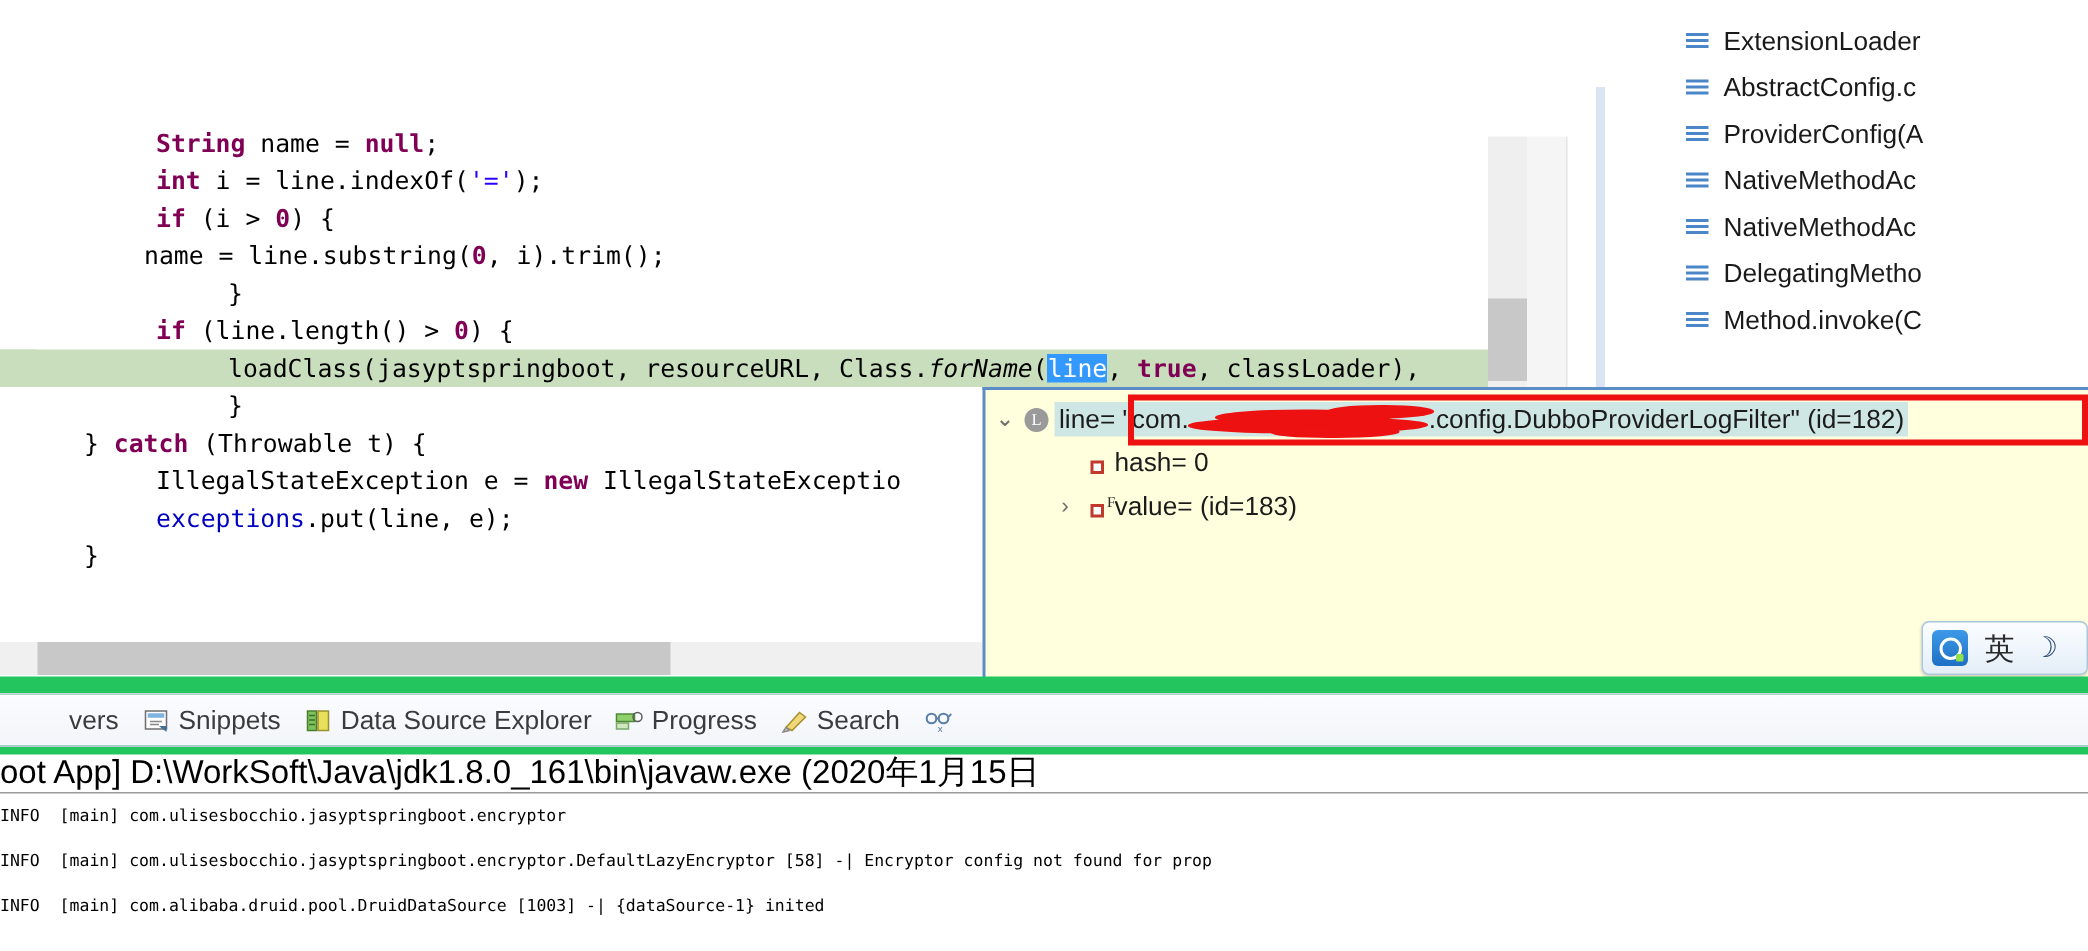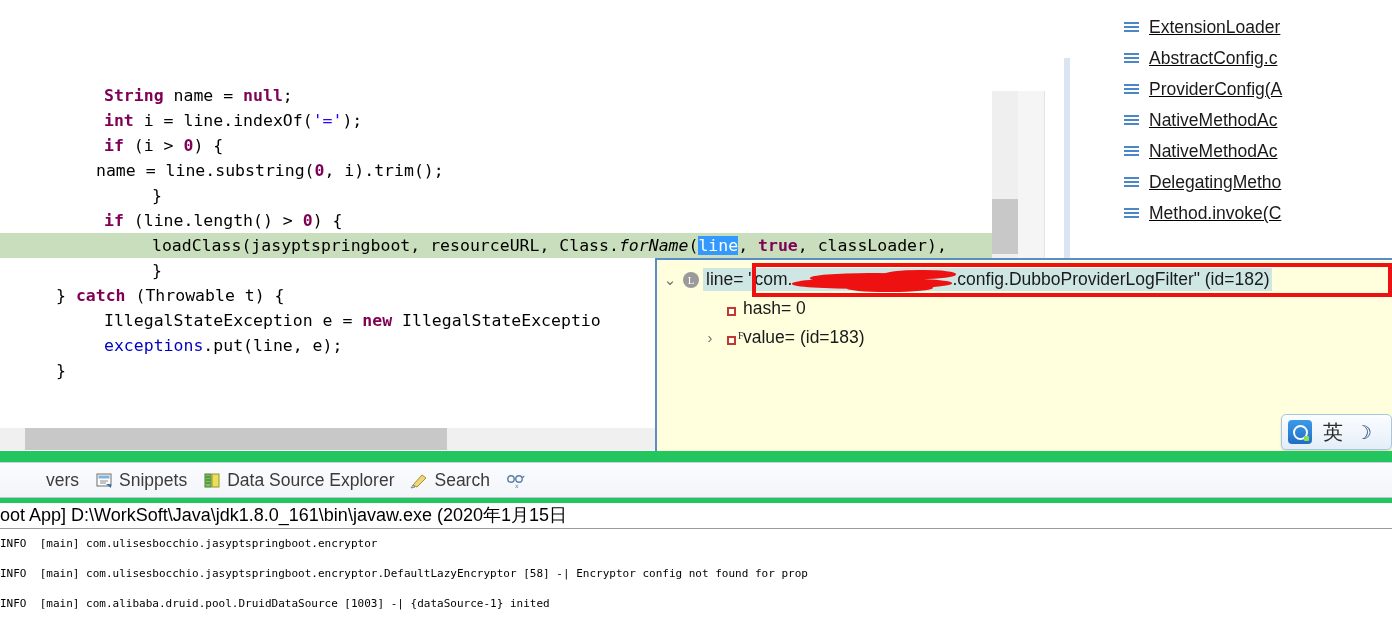--- a/index.html
+++ b/index.html
@@ -116,21 +116,20 @@
     background: #c8c8c8;
   }
 
   
   #frames {
     position: absolute;
     left: 1110px; top: 0;
     width: 282px; height: 255px;
     background: #ffffff;
     overflow: hidden;
-    text-decoration: underline;
   }
   .frame-row {
     height: 31px;
     display: flex;
     align-items: center;
     padding-left: 14px;
     white-space: nowrap;
   }
   .frame-ico {
     width: 15px; height: 15px;
@@ -347,21 +346,21 @@
     height: 30px;
     line-height: 30px;
     font-family: "DejaVu Sans Mono", monospace;
     font-size: 11px;
     color: #000000;
     white-space: pre;
     padding-left: 0px;
   }
   .con-line.header {
     font-family: "Liberation Sans", sans-serif;
-    font-size: 18px;
+    font-size: 22px;
     border-bottom: 1px solid #9b9b9b;
     height: 26px; line-height: 24px;
   }
 
   
   #annot-rect {
     position: absolute;
     left: 752px; top: 263px;
     width: 640px; height: 34px;
     border: 4px solid #ee1111;
@@ -554,20 +553,30 @@
               <rect x="2" y="2" width="6" height="13" fill="#7cc45a" stroke="#4a7f33"></rect>
               <rect x="9" y="2" width="7" height="13" fill="#e8e05a" stroke="#9a8f2f"></rect>
               <path d="M3 5 h4 M3 8 h4 M3 11 h4" stroke="#3f6b2c" stroke-width="1"></path>
             </svg>
         </span>
         <span>Data Source Explorer</span>
       </div>
       <div class="tab">
         <span class="t-ico">
           <svg width="19" height="17" viewBox="0 0 19 17">
+              <rect x="1" y="4" width="12" height="5" fill="#8fd06a" stroke="#4e8a36"></rect>
+              <rect x="1" y="10" width="8" height="4" fill="#cfe8c0" stroke="#7aa868"></rect>
+              <circle cx="15" cy="6" r="3" fill="none" stroke="#5a5a5a"></circle>
+            </svg>
+        </span>
+        <span>Progress</span>
+      </div>
+      <div class="tab">
+        <span class="t-ico">
+          <svg width="19" height="17" viewBox="0 0 19 17">
               <path d="M3 13 L12 3 L16 6 L7 15 Z" fill="#f0d878" stroke="#a89030"></path>
               <path d="M3 13 L1 16 L5 15 Z" fill="#d8d8d8" stroke="#8a8a8a"></path>
             </svg>
         </span>
         <span>Search</span>
       </div>
       <div class="tab">
         <span class="t-ico">
           <svg width="19" height="17" viewBox="0 0 19 17">
               <circle cx="5" cy="7" r="3.2" fill="none" stroke="#5a7fa8" stroke-width="1.4"></circle>

